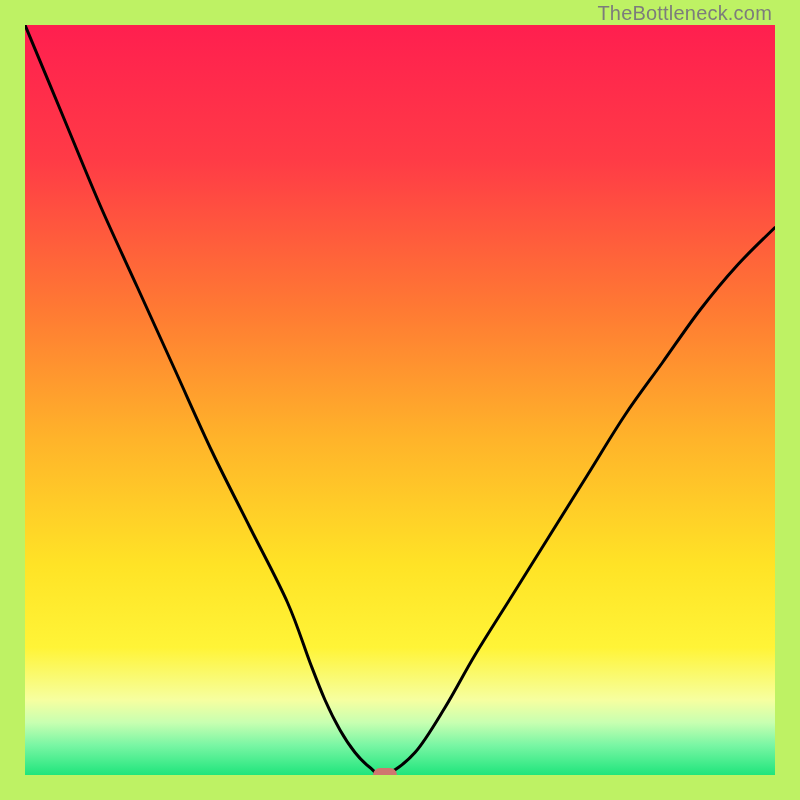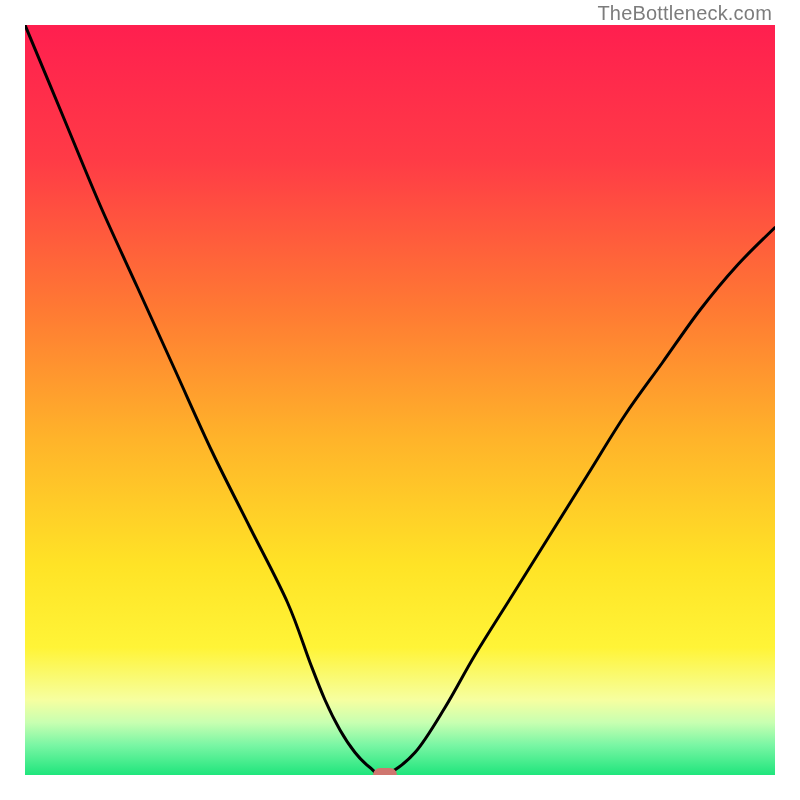--- a/index.html
+++ b/index.html
@@ -10,21 +10,21 @@
     overflow: hidden;
     background: #000;
     font-family: Arial, Helvetica, sans-serif;
   }
   .frame {
     position: absolute;
     left: 0;
     top: 0;
     width: 800px;
     height: 800px;
-    background: #ffffff;
+    background: #bef264;
   }
   .plot-area {
     position: absolute;
     left: 25px;
     top: 25px;
     width: 750px;
     height: 750px;
     overflow: hidden;
   }
   .gradient {

